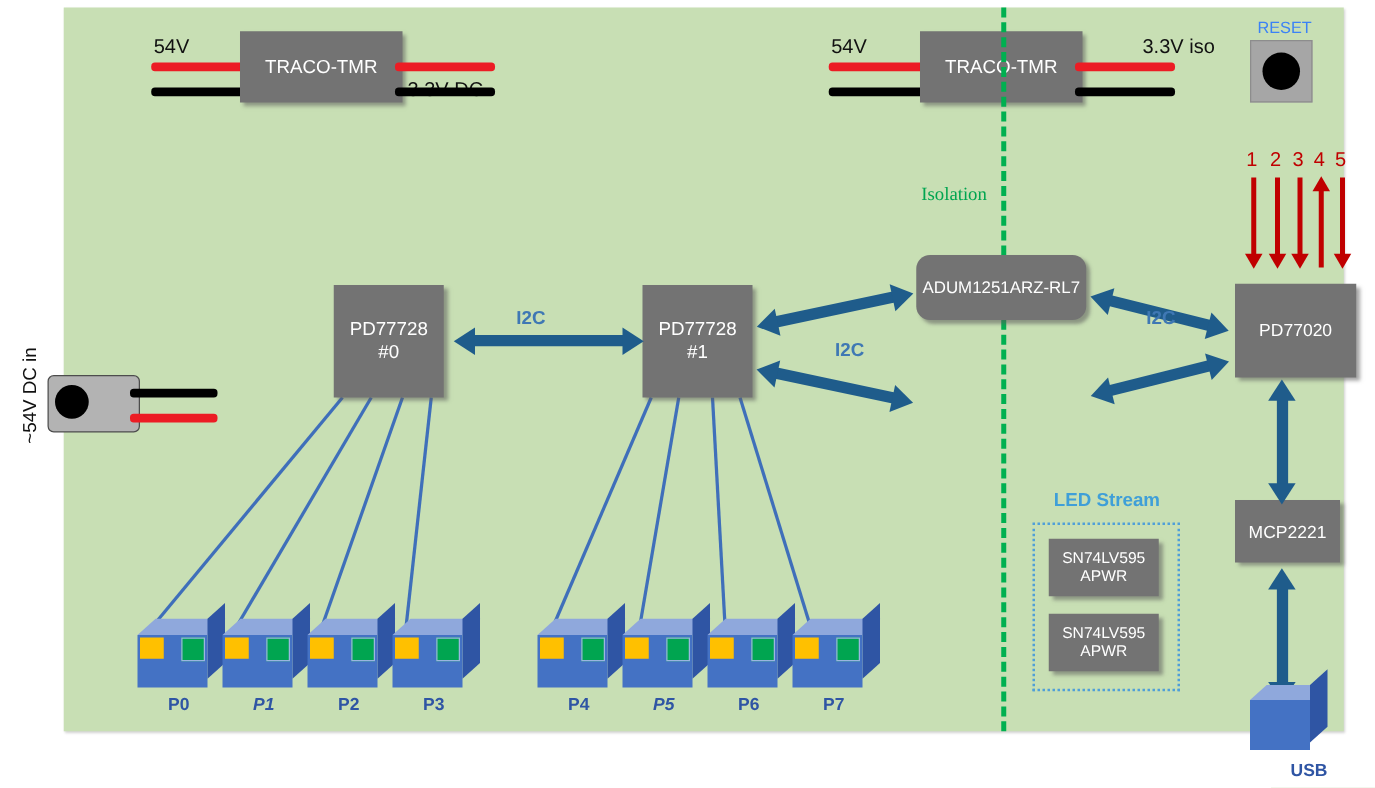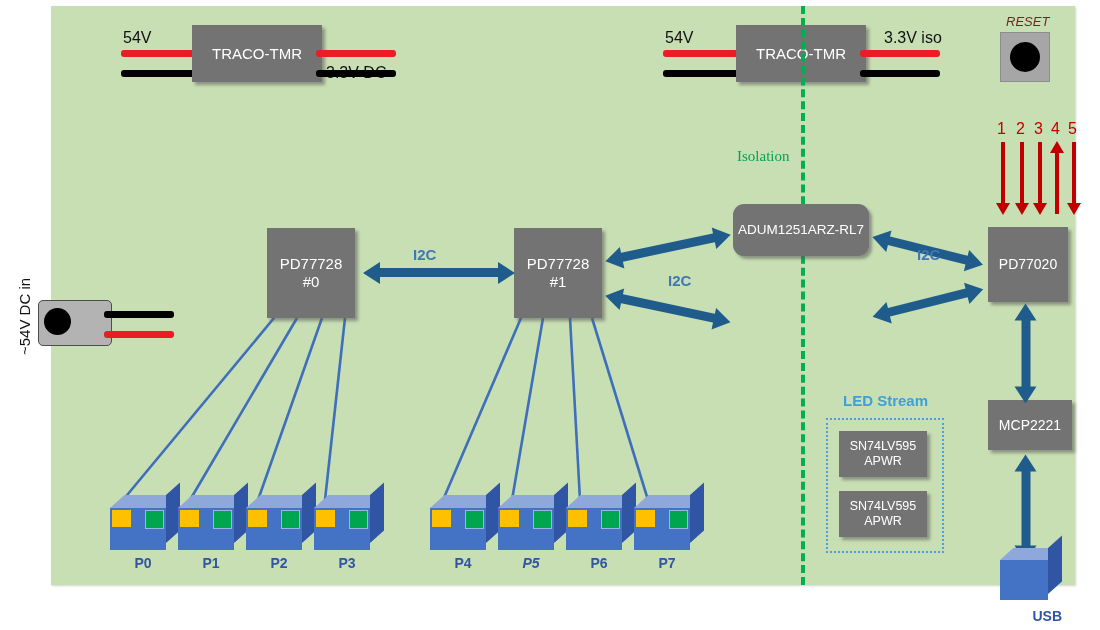--- a/index.html
+++ b/index.html
@@ -25,21 +25,21 @@
   .vlabel{position:absolute;color:#111;font-size:16px;white-space:nowrap;}
 
   
   .isoline{position:absolute;width:0;border-left:4px dashed #00b050;}
   .isolabel{position:absolute;color:#00a550;font-size:15px;}
 
   
   .reset-box{position:absolute;background:#a6a6a6;border:1px solid #8d8d8d;
              display:flex;align-items:center;justify-content:center;}
   .reset-dot{width:30px;height:30px;border-radius:50%;background:#000;}
-  .reset-label{position:absolute;color:#7f1d1d;font-size:13px;font-style:italic;}
+  .reset-label{position:absolute;color:#3b82f6;font-size:13px;}
 
   
   .numlbl{position:absolute;color:#c00000;font-size:16px;}
   .rarrow{position:absolute;width:4px;background:#c00000;}
   .rarrow::after{content:"";position:absolute;left:-5px;width:0;height:0;
       border-left:7px solid transparent;border-right:7px solid transparent;}
   .rarrow.down::after{bottom:-11px;border-top:12px solid #c00000;}
   .rarrow.up::after{top:-11px;border-bottom:12px solid #c00000;}
 
   
@@ -120,21 +120,21 @@
   <div class="vlabel" style="left:326px;top:29px;margin-top:35px;">3.3V DC</div>
   <div class="wire red" style="left:316px;top:50px;width:80px;"></div>
   <div class="wire blk" style="left:316px;top:70px;width:80px;"></div>
 
   <div class="vlabel" style="left:665px;top:29px;">54V</div>
   <div class="wire red" style="left:663px;top:50px;width:80px;"></div>
   <div class="wire blk" style="left:663px;top:70px;width:80px;"></div>
   <div class="chip" style="left:736px;top:25px;width:130px;height:57px;font-size:15px;">
     <span>TRACO-TMR</span>
   </div>
-  <div class="vlabel" style="left:884px;top:29px;text-align:right;">3.3V iso</div>
+  <div class="vlabel" style="left:914px;top:29px;text-align:right;">3.3V iso</div>
   <div class="wire red" style="left:860px;top:50px;width:80px;"></div>
   <div class="wire blk" style="left:860px;top:70px;width:80px;"></div>
 
   <div class="reset-label" style="left:1006px;top:14px;">RESET</div>
   <div class="reset-box" style="left:1000px;top:32px;width:48px;height:48px;">
     <div class="reset-dot"></div>
   </div>
 
   <div class="isoline" style="left:801px;top:6px;height:579px;"></div>
   <div class="isolabel" style="left:737px;top:148px;font-family:Liberation Serif, serif;">Isolation</div>
@@ -162,21 +162,21 @@
   <div class="chip" style="left:514px;top:228px;width:88px;height:90px;font-size:15px;">
     <span>PD77728</span>
     <span>#1</span>
   </div>
 
   <div class="chip" style="left:733px;top:204px;width:136px;height:52px;font-size:13.5px;border-radius:11px;">
     <span>ADUM1251ARZ-RL7</span>
   </div>
 
 
-  <div class="chip" style="left:988px;top:227px;width:80px;height:75px;font-size:14px;">
+  <div class="chip" style="left:988px;top:227px;width:97px;height:75px;font-size:14px;">
     <span>PD77020</span>
   </div>
 
   <div class="chip" style="left:988px;top:400px;width:84px;height:50px;font-size:14px;">
     <span>MCP2221</span>
   </div>
 
   <div class="darrow" style="left:379px;top:268px;width:120px;"></div>
   <div class="i2clabel" style="left:413px;top:246px;">I2C</div>
 
@@ -214,21 +214,21 @@
   </div>
   <div class="portlbl" style="left:108px;top:555px;">P0</div>
 
   <div class="port" style="left:178px;top:495px;">
     <div class="top"></div>
     <div class="side"></div>
     <div class="front"></div>
     <div class="yel"></div>
     <div class="grn"></div>
   </div>
-  <div class="portlbl" style="left:176px;top:555px;">P1</div>
+  <div class="portlbl" style="left:176px;top:555px;font-style:italic;">P1</div>
 
   <div class="port" style="left:246px;top:495px;">
     <div class="top"></div>
     <div class="side"></div>
     <div class="front"></div>
     <div class="yel"></div>
     <div class="grn"></div>
   </div>
   <div class="portlbl" style="left:244px;top:555px;">P2</div>
 

